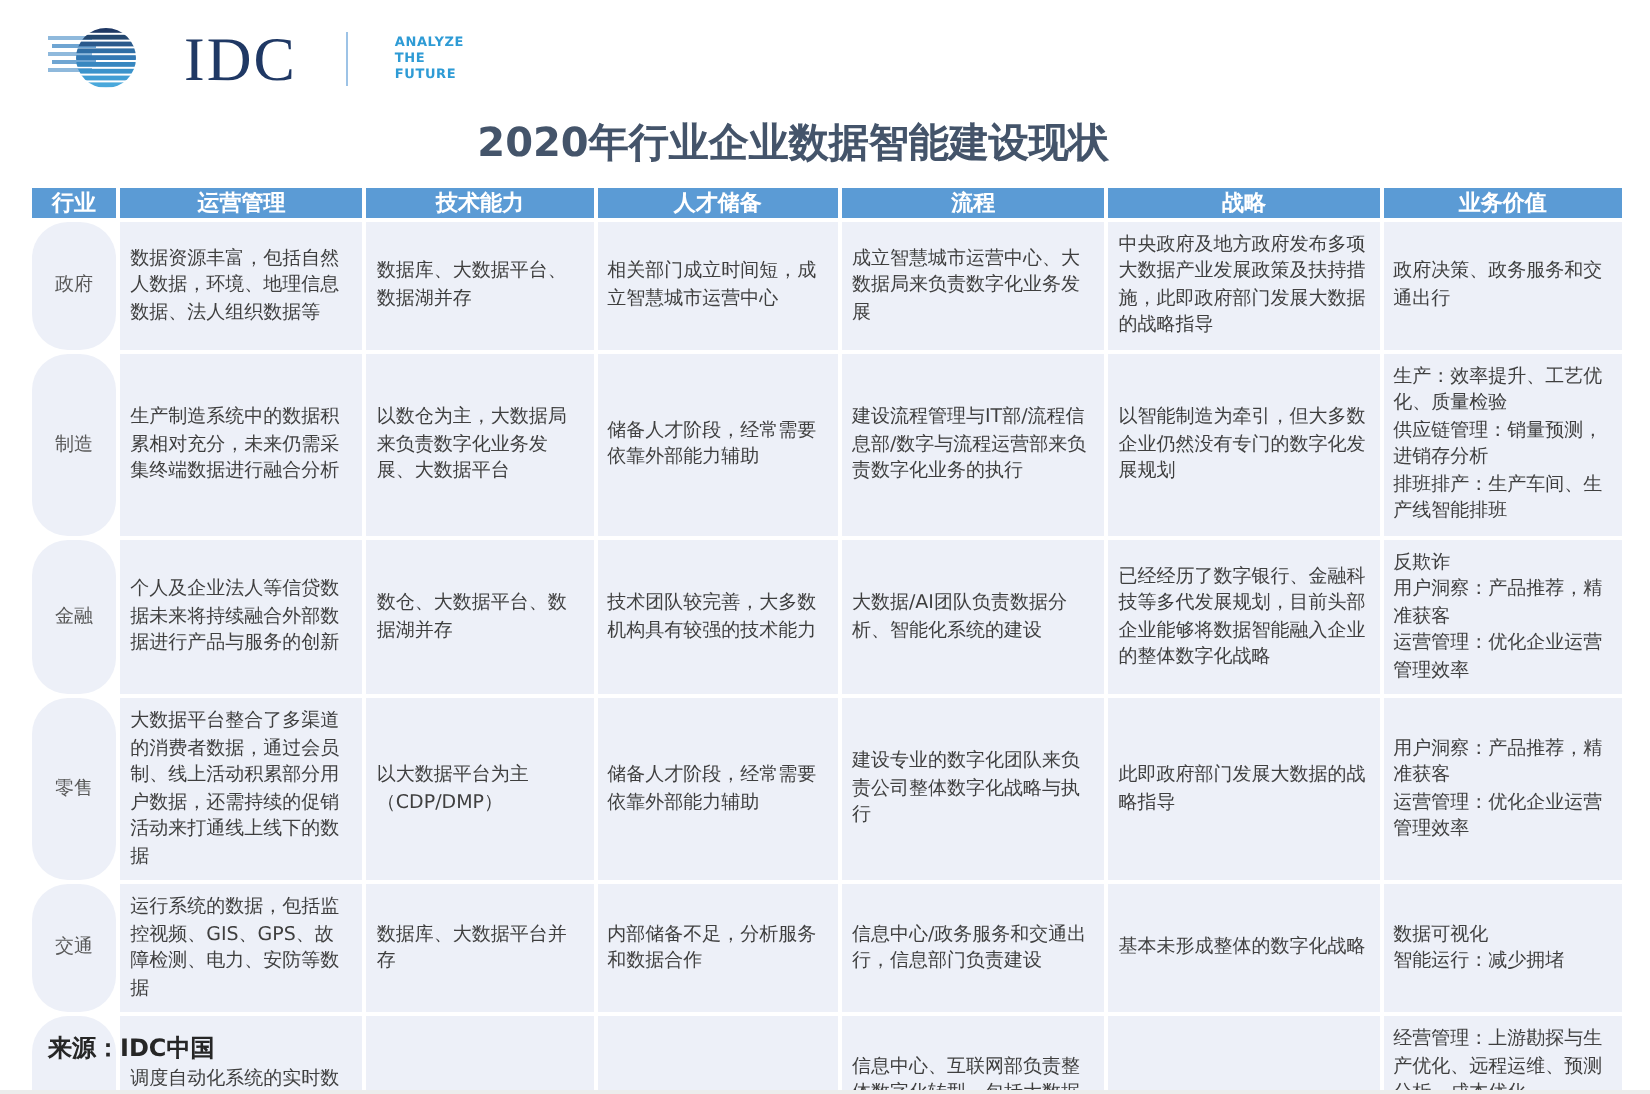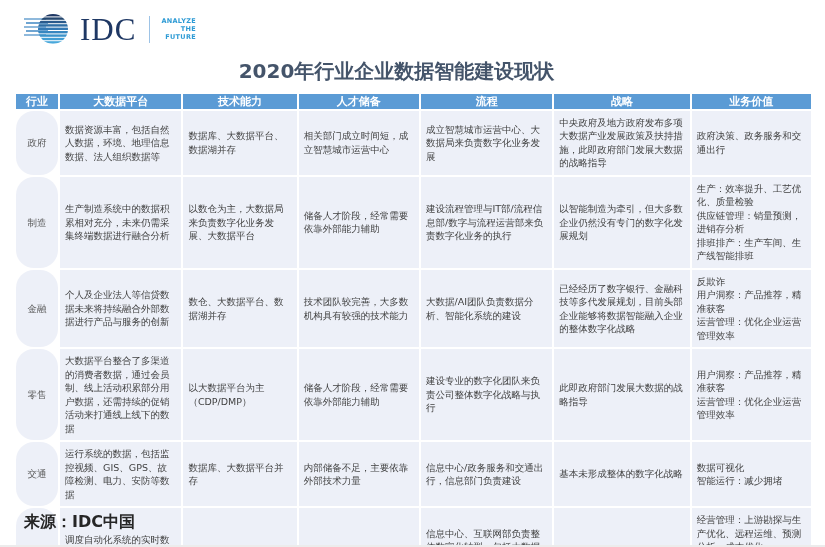--- a/index.html
+++ b/index.html
@@ -16,36 +16,36 @@
     width:825px;height:547px;
     background:#ffffff;
     font-family:"DejaVu Sans","Liberation Sans",sans-serif;
     position:relative;
     overflow:hidden;
     border-bottom:2px solid #ececec;
   }
   
   .logo{
     position:absolute;top:10px;left:24px;
-    display:flex;align-items:center;gap:6px;
+    display:flex;align-items:center;gap:18px;
   }
   .logo-globe{display:block;}
   .logo-brand{
     font-family:"Liberation Serif","DejaVu Serif",serif;
     font-size:31px;color:var(--brand-navy);
     letter-spacing:1px;line-height:1;
     margin-left:2px;
   }
   .logo-divider{
     width:1px;height:27px;background:#9DC3E6;margin:0 5px 0 7px;
   }
   .logo-tagline{
     display:flex;flex-direction:column;justify-content:center;
     font-size:6.5px;line-height:1.25;letter-spacing:.3px;
-    color:var(--brand-lightblue);font-weight:bold;align-items:flex-end;
+    color:var(--brand-lightblue);font-weight:bold;
   }
   
   .page-title{
     position:absolute;top:58px;left:0;width:793px;
     text-align:center;
     font-size:20px;font-weight:bold;color:var(--title-color);
   }
   
   .table-wrap{
     position:absolute;top:92px;left:14px;width:799px;
@@ -68,21 +68,21 @@
     word-break:break-all;
   }
   td.industry{
     text-align:center;color:#595959;white-space:normal;
     padding:5px 1px;
     border-radius:18px;
   }
   
   .source-note{
     position:absolute;left:24px;bottom:12px;
-    font-size:16px;font-weight:bold;color:#262626;
+    font-size:12px;font-weight:bold;color:#262626;
   }
 </style>
 </head>
 <body>
 
 <div class="logo">
   <svg class="logo-globe" width="48" height="38" viewBox="0 0 48 38" aria-hidden="true">
 
     <rect x="0" y="8" width="22" height="2" fill="#8FB9DC"></rect>
     <rect x="2" y="12" width="22" height="2" fill="#6FA5D2"></rect>
@@ -123,21 +123,21 @@
         <col style="width:121px">
         <col style="width:113px">
       <col style="width:120px">
         <col style="width:131px">
         <col style="width:135px">
       <col style="width:119px">
     </colgroup>
     <thead>
       <tr>
         <th>行业</th>
-        <th>大数据平台</th>
+        <th>运营管理</th>
         <th>技术能力</th>
         <th>人才储备</th>
         <th>流程</th>
         <th>战略</th>
         <th>业务价值</th>
       </tr>
     </thead>
     <tbody>
       <tr>
         <td class="industry">政府</td>
@@ -178,21 +178,21 @@
         <td>储备人才阶段，经常需要依靠外部能力辅助</td>
         <td>建设专业的数字化团队来负责公司整体数字化战略与执行</td>
         <td>此即政府部门发展大数据的战略指导</td>
         <td>用户洞察：产品推荐，精准获客
 运营管理：优化企业运营管理效率</td>
       </tr>
       <tr>
         <td class="industry">交通</td>
         <td>运行系统的数据，包括监控视频、GIS、GPS、故障检测、电力、安防等数据</td>
         <td>数据库、大数据平台并存</td>
-        <td>内部储备不足，主要依靠外部技术力量</td>
+        <td>内部储备不足，分析服务和数据合作</td>
         <td>信息中心/政务服务和交通出行，信息部门负责建设</td>
         <td>基本未形成整体的数字化战略</td>
         <td>数据可视化
 智能运行：减少拥堵</td>
       </tr>
       <tr>
         <td class="industry">能源</td>
         <td>调度自动化系统的实时数据，能源设备上的智能电表，无人机和传感器收集的数据以及天气数据</td>
         <td>数据库、数仓、大数据平台、数据湖并存</td>
         <td>储备人才阶段，经常需要依靠外部能力辅助</td>

